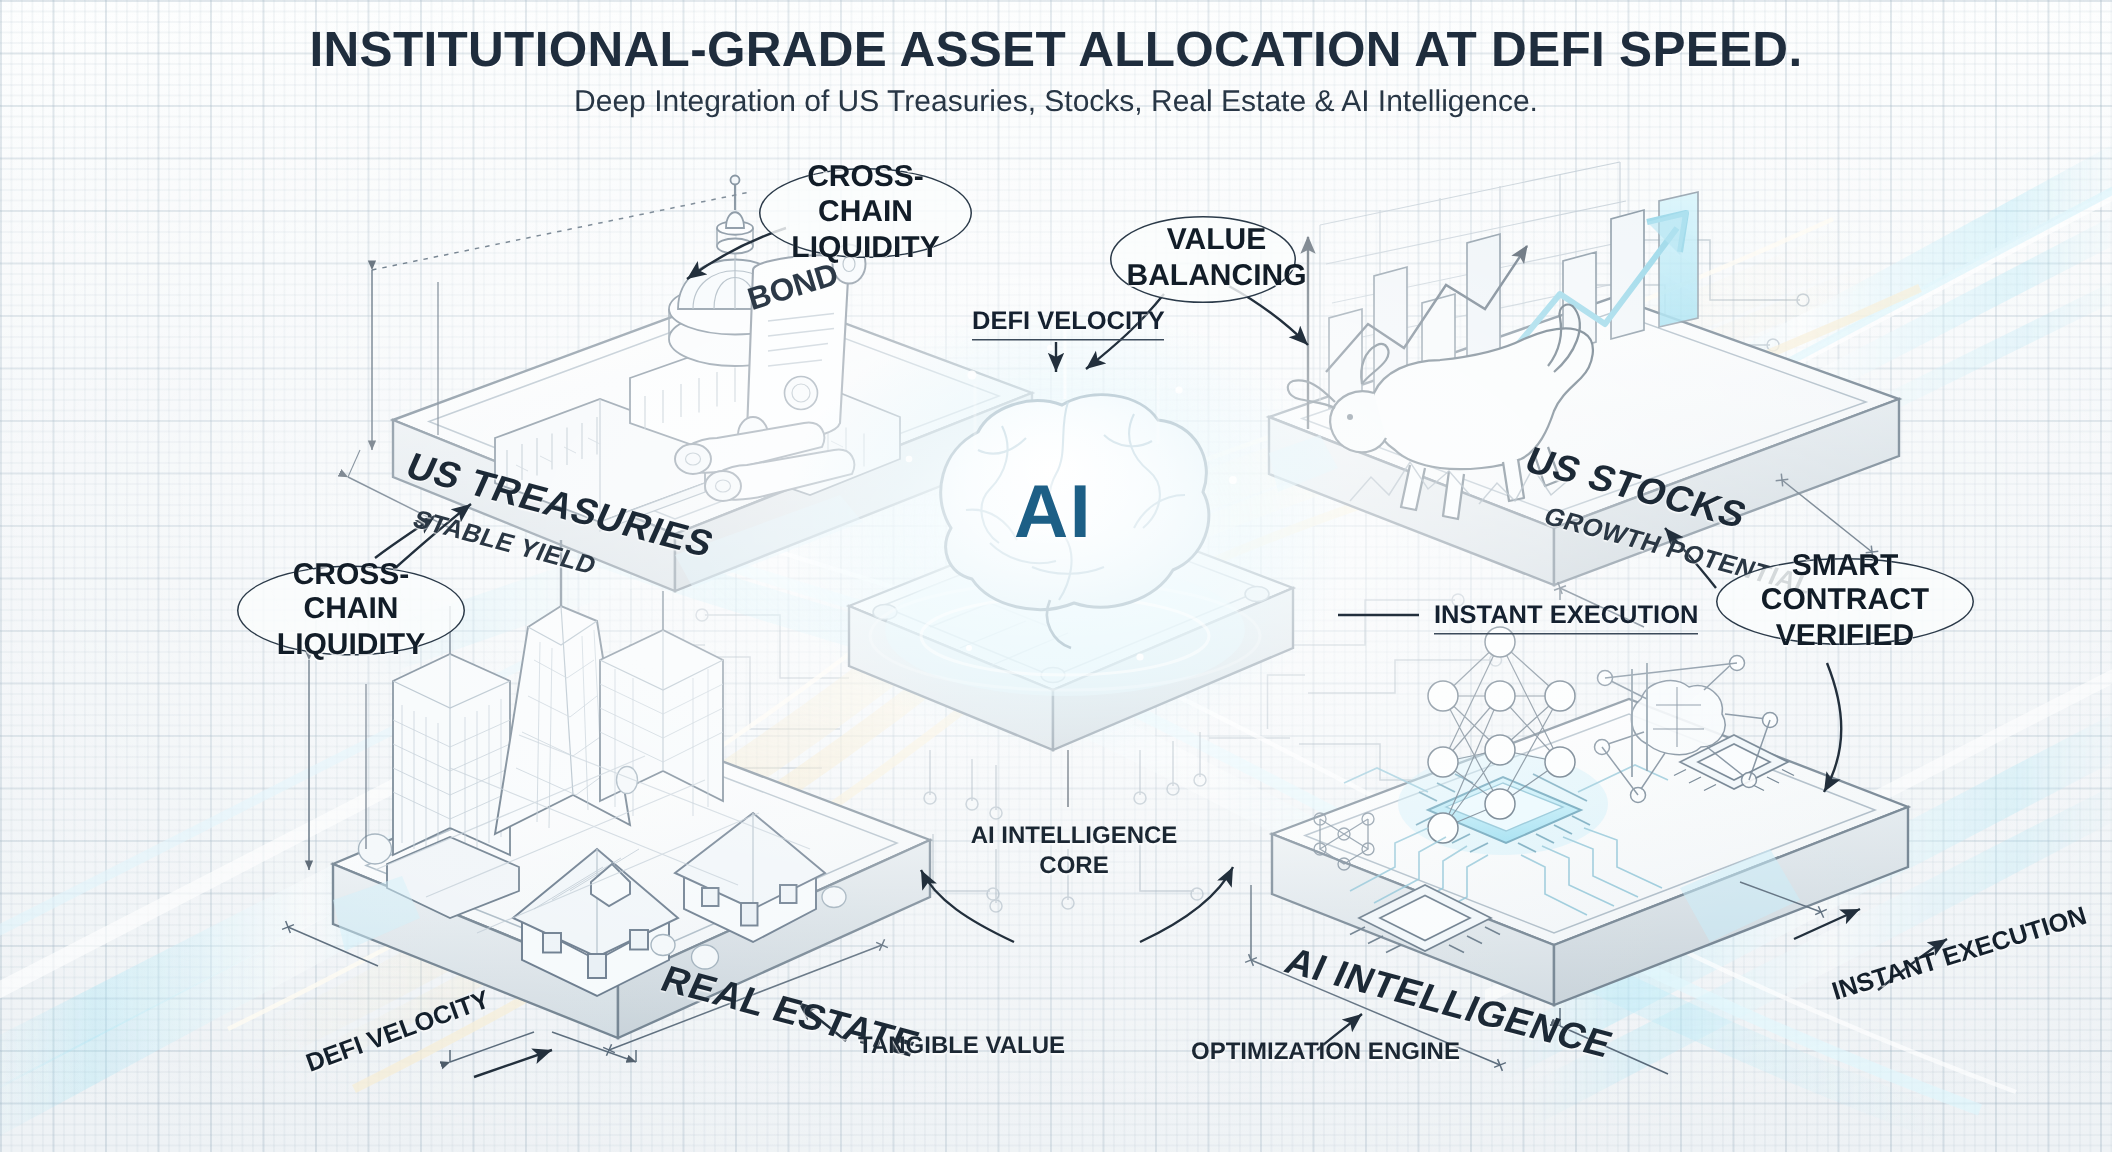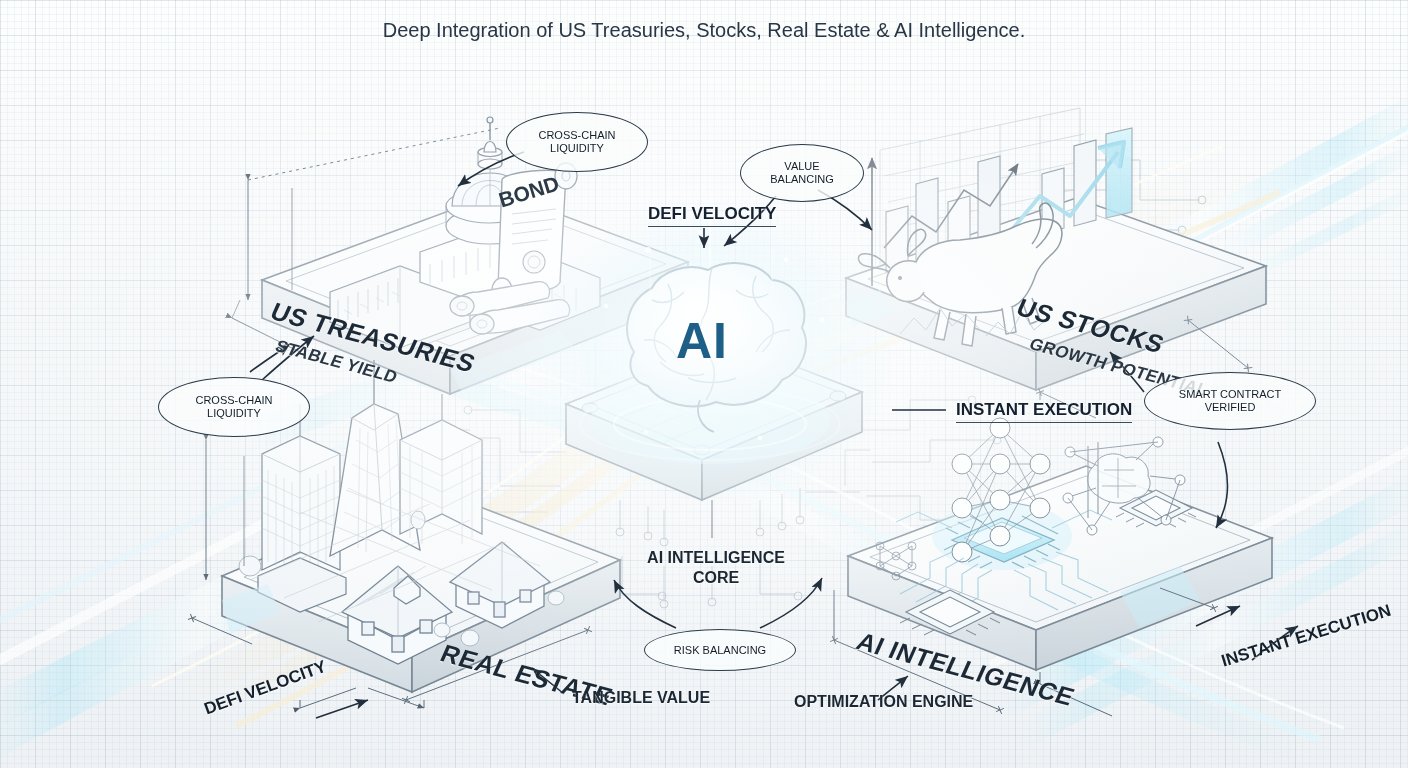--- a/index.html
+++ b/index.html
@@ -76,26 +76,26 @@
   
   .callout-u {
     font-size:17px; font-weight:bold; color:#152130;
     border-bottom:1.6px solid #3c4b5b; padding-bottom:2px;
   }
   .callout-plain { font-size:16px; font-weight:bold; color:#1b2733; line-height:1.25; text-align:center; }
 
   
   .pill {
     position:absolute; z-index:50;
-    display:flex; align-items:center; justify-content:center;
+    display:flex; align-items:center; 
     text-align:center;
     border:1.8px solid #2b3a49;
     border-radius:50%;
     background:rgba(250,252,253,.82);
-    color:#121d28; font-weight:normal; font-size:11px; line-height:1.18;
+    color:#121d28; font-weight:bold; font-size:20px; line-height:1.18;
     padding:6px 10px;
     text-shadow:0 1px 0 rgba(255,255,255,.8);
   }
 
   
   .ai-word {
     position:absolute; z-index:46;
     font-size:50px; font-weight:bold; color:#1d5f86;
     letter-spacing:1px;
     text-shadow:0 0 14px rgba(255,255,255,.95), 0 2px 3px rgba(255,255,255,.8);
@@ -727,20 +727,21 @@
       <path d="M1144,392 C1130,374 1122,366 1110,352" marker-end="url(#aHead)"></path>
 
       <path d="M316,718 L368,700" marker-end="url(#aHead)"></path>
 
       <path d="M1252,660 C1270,646 1282,636 1298,626" marker-end="url(#aHead)"></path>
       <path d="M1196,626 L1240,606" marker-end="url(#aHead)"></path>
     </g>
   </svg>
 
   <div class="header">
+    <div class="title">INSTITUTIONAL-GRADE ASSET ALLOCATION AT DEFI SPEED.</div>
     <div class="subtitle">Deep Integration of US Treasuries, Stocks, Real Estate &amp; AI Intelligence.</div>
   </div>
 
   <div class="lbl plat-name iso-r" style="left:272px; top:296px;">US TREASURIES</div>
   <div class="lbl sub-name iso-r" style="left:276px; top:336px;">STABLE YIELD</div>
   <div class="bond-word" style="left:498px; top:180px;">BOND</div>
 
   <div class="lbl plat-name iso-r" style="left:1018px; top:292px;">US STOCKS</div>
   <div class="lbl sub-name iso-r" style="left:1030px; top:334px;">GROWTH POTENTIAL</div>
 
@@ -792,18 +793,15 @@
     </div>
   </div>
 
   <div class="pill" style="left:1144px; top:372px; width:172px; height:58px;">
     <div>
       <span>SMART CONTRACT</span><br>
       <span>VERIFIED</span>
     </div>
   </div>
 
-  <div class="pill" style="left:644px; top:629px; width:152px; height:42px;">
-    <span>RISK BALANCING</span>
-  </div>
 
   <div class="vignette"></div>
 </div>
 
 </body></html>

